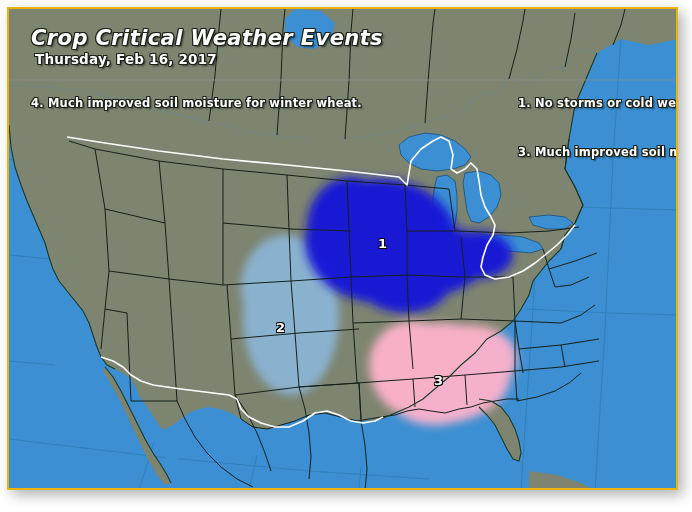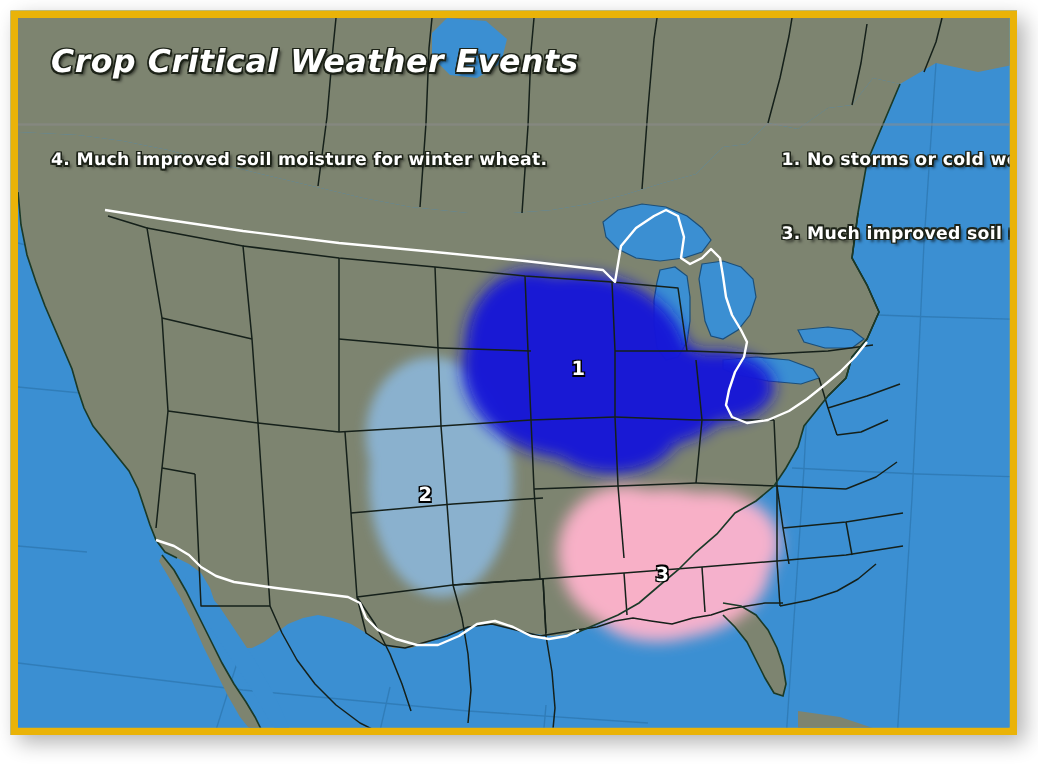--- a/index.html
+++ b/index.html
@@ -36,21 +36,21 @@
 
   
   #map-panel {
     position: absolute;
     left: 7px;
     top: 7px;
     width: 671px;
     height: 483px;
     overflow: hidden;
     background: #3b8fd2;           
-    border: 5px solid #eab308;
+    border: 2px solid #eab308;
     box-sizing: border-box;
   }
   #map-inner {
     position: absolute;
     inset: 0;
     overflow: hidden;
   }
   #map-svg {
     position: absolute;
     left: 0;
@@ -353,20 +353,21 @@
                      L 330 406 L 342 412 L 354 414 L 366 412 L 374 408"></path>
           </g>
 
           <path d="M 0 71 L 669 71" stroke="#8d8d8d" stroke-width="1.7" fill="none" opacity="0.55"></path>
 
         </g>
       </svg>
 
       <div class="ol" id="title">Crop Critical Weather Events</div>
 
+      <div class="ol" id="subtitle">Thursday, Feb 16, 2017</div>
 
       <div class="ol note" id="note-2">4. Much improved soil moisture for winter wheat.</div>
 
       <div class="ol note" id="note-1">1. No storms or cold weather this week.</div>
 
       <div class="ol note" id="note-3">3. Much improved soil moisture for winter wheat.</div>
 
       <div class="region-label" id="label-1">1</div>
 
       <div class="region-label" id="label-2">2</div>

